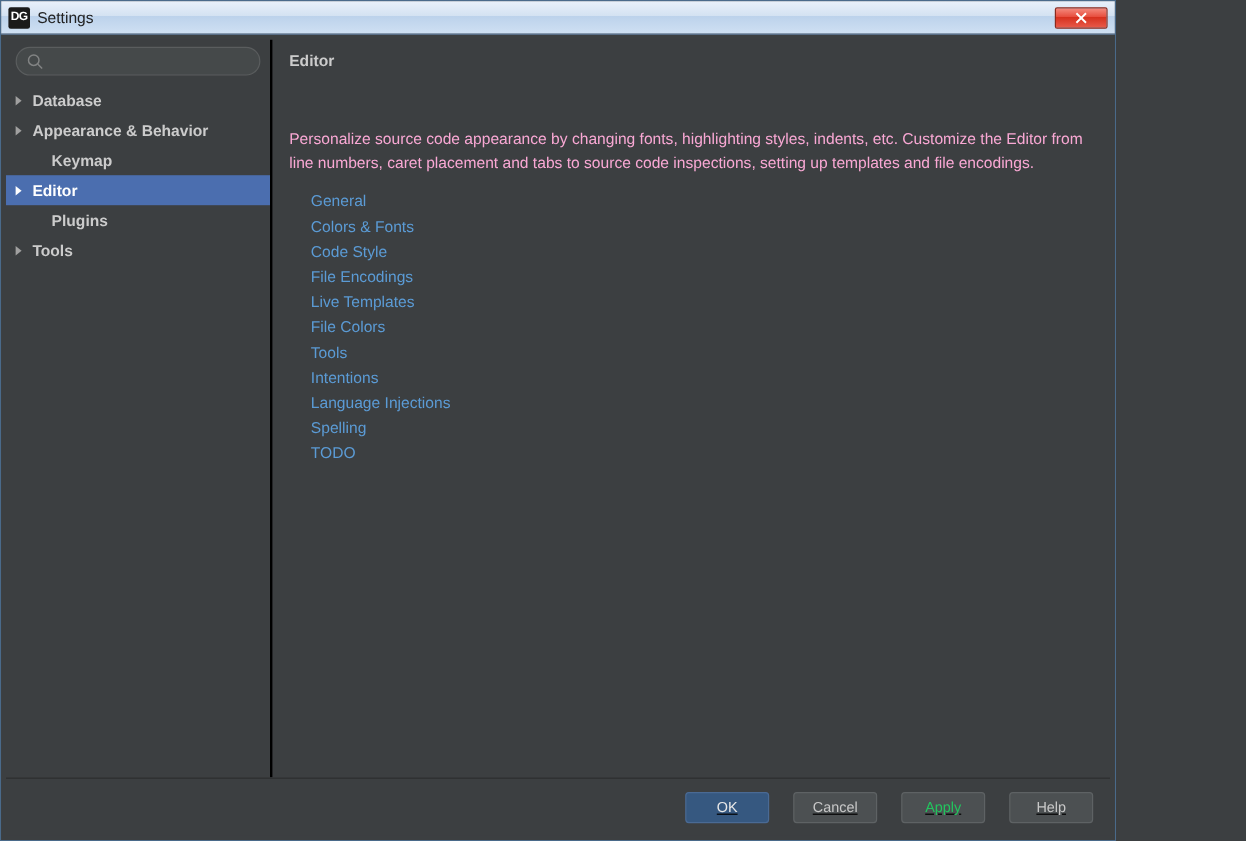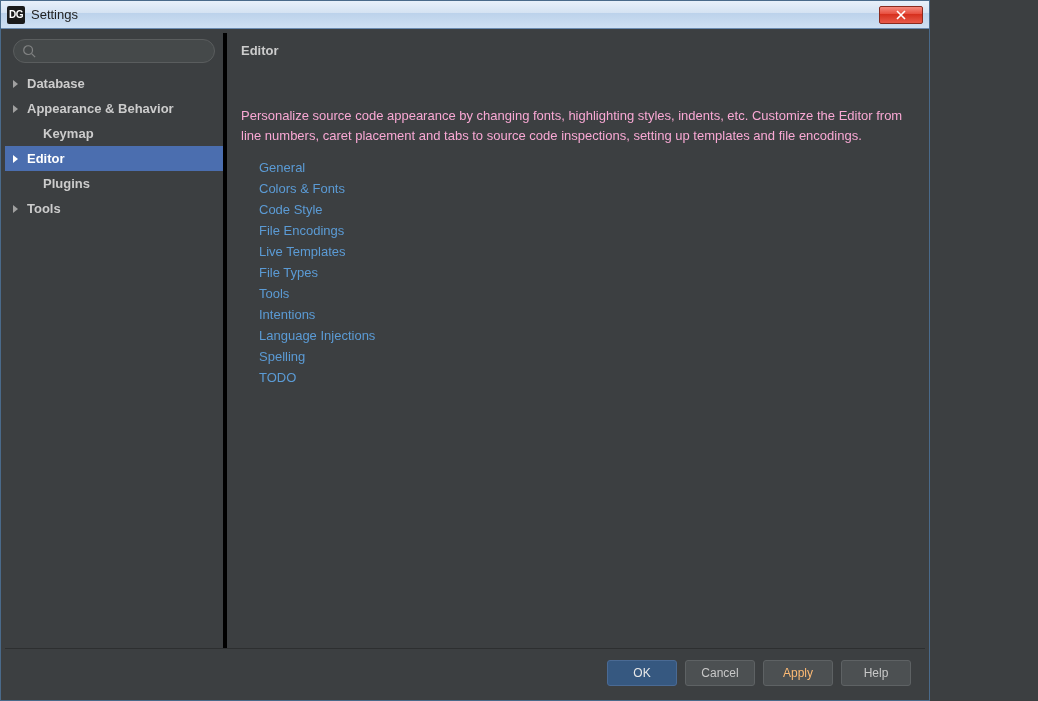--- a/index.html
+++ b/index.html
@@ -68,21 +68,21 @@
   }
   .main-area {
     flex: 1;
     display: flex;
     background: #3c3f41;
     overflow: hidden;
   }
   .sidebar {
     width: 222px;
     background: #3c3f41;
-    border-right: 4px solid #000000;
+    border-right: 2px solid #000000;
     display: flex;
     flex-direction: column;
   }
   .search-wrap {
     padding: 6px 8px 6px 8px;
   }
   .search-field {
     width: 100%;
     height: 24px;
     border-radius: 12px;
@@ -156,22 +156,23 @@
     line-height: 21px;
     cursor: pointer;
   }
   .footer {
     height: 48px;
     border-top: 1px solid #2d2f30;
     display: flex;
     align-items: center;
     justify-content: flex-end;
     padding: 0 14px;
-    gap: 8px;
-    background: #3c3f41;
+    gap: 20px;
+    background: #3c3f41;
+    text-decoration: underline;
   }
   .btn {
     min-width: 70px;
     height: 26px;
     padding: 0 14px;
     background: #4c5052;
     border: 1px solid #5e6264;
     border-radius: 3px;
     color: #c8c8c8;
     font-size: 12px;
@@ -179,21 +180,21 @@
     align-items: center;
     justify-content: center;
     cursor: pointer;
   }
   .btn.primary {
     background: #365880;
     border-color: #4a6a94;
     color: #e8e8e8;
   }
   .btn.disabled {
-    color: #fdba74;
+    color: #22c55e;
     cursor: default;
   }
 </style>
 </head>
 <body>
 
 <div class="window">
 
   <div class="titlebar">
     <div class="app-icon">DG</div>
@@ -246,21 +247,21 @@
 
       <div class="detail">
         <div class="detail-title">Editor</div>
         <div class="detail-desc">Personalize source code appearance by changing fonts, highlighting styles, indents, etc. Customize the Editor from line numbers, caret placement and tabs to source code inspections, setting up templates and file encodings.</div>
         <div class="link-list" id="link-list">
             <div class="link-item">General</div>
             <div class="link-item">Colors &amp; Fonts</div>
             <div class="link-item">Code Style</div>
             <div class="link-item">File Encodings</div>
             <div class="link-item">Live Templates</div>
-            <div class="link-item">File Types</div>
+            <div class="link-item">File Colors</div>
             <div class="link-item">Tools</div>
             <div class="link-item">Intentions</div>
             <div class="link-item">Language Injections</div>
             <div class="link-item">Spelling</div>
             <div class="link-item">TODO</div>
           </div>
       </div>
 
     </div>
 

